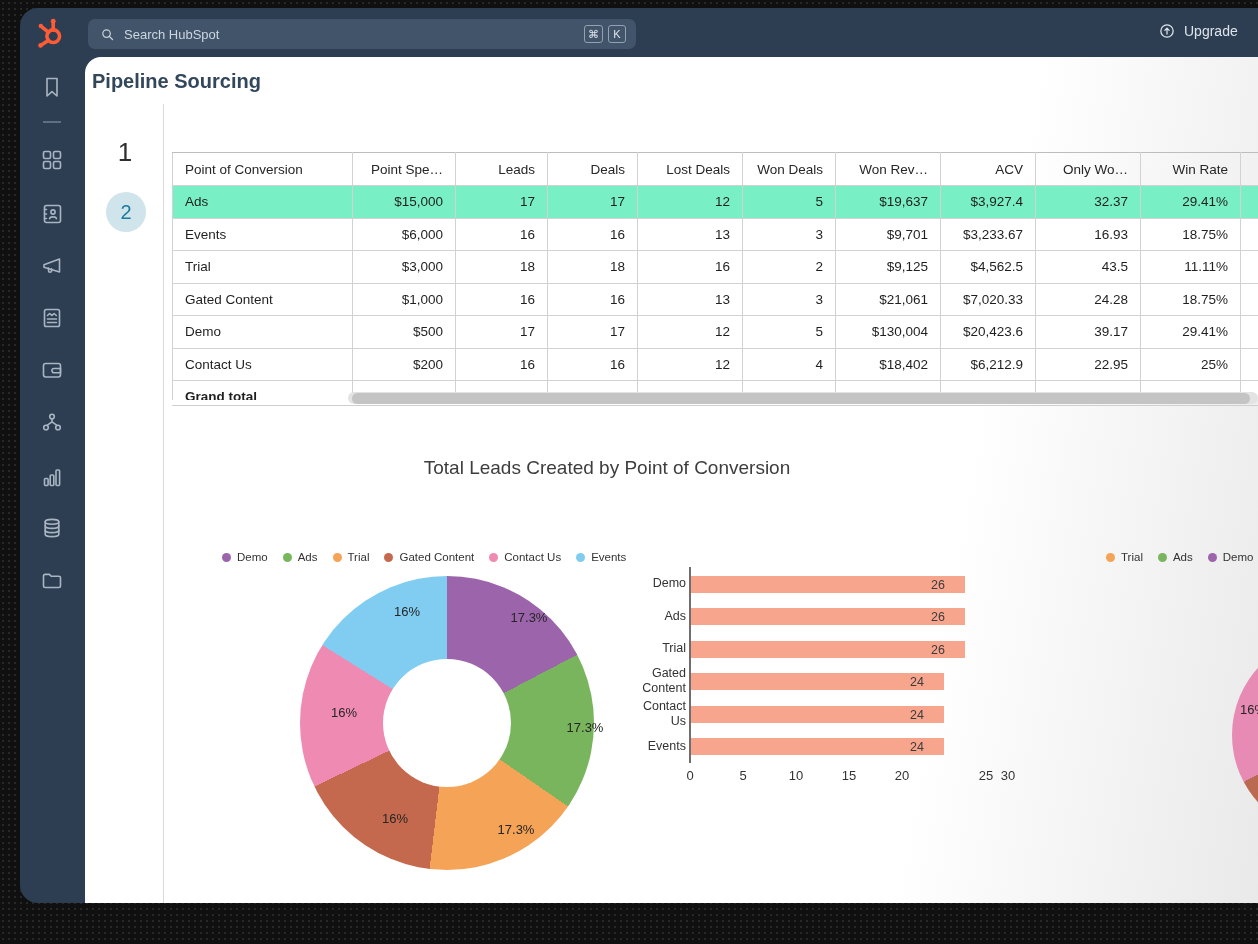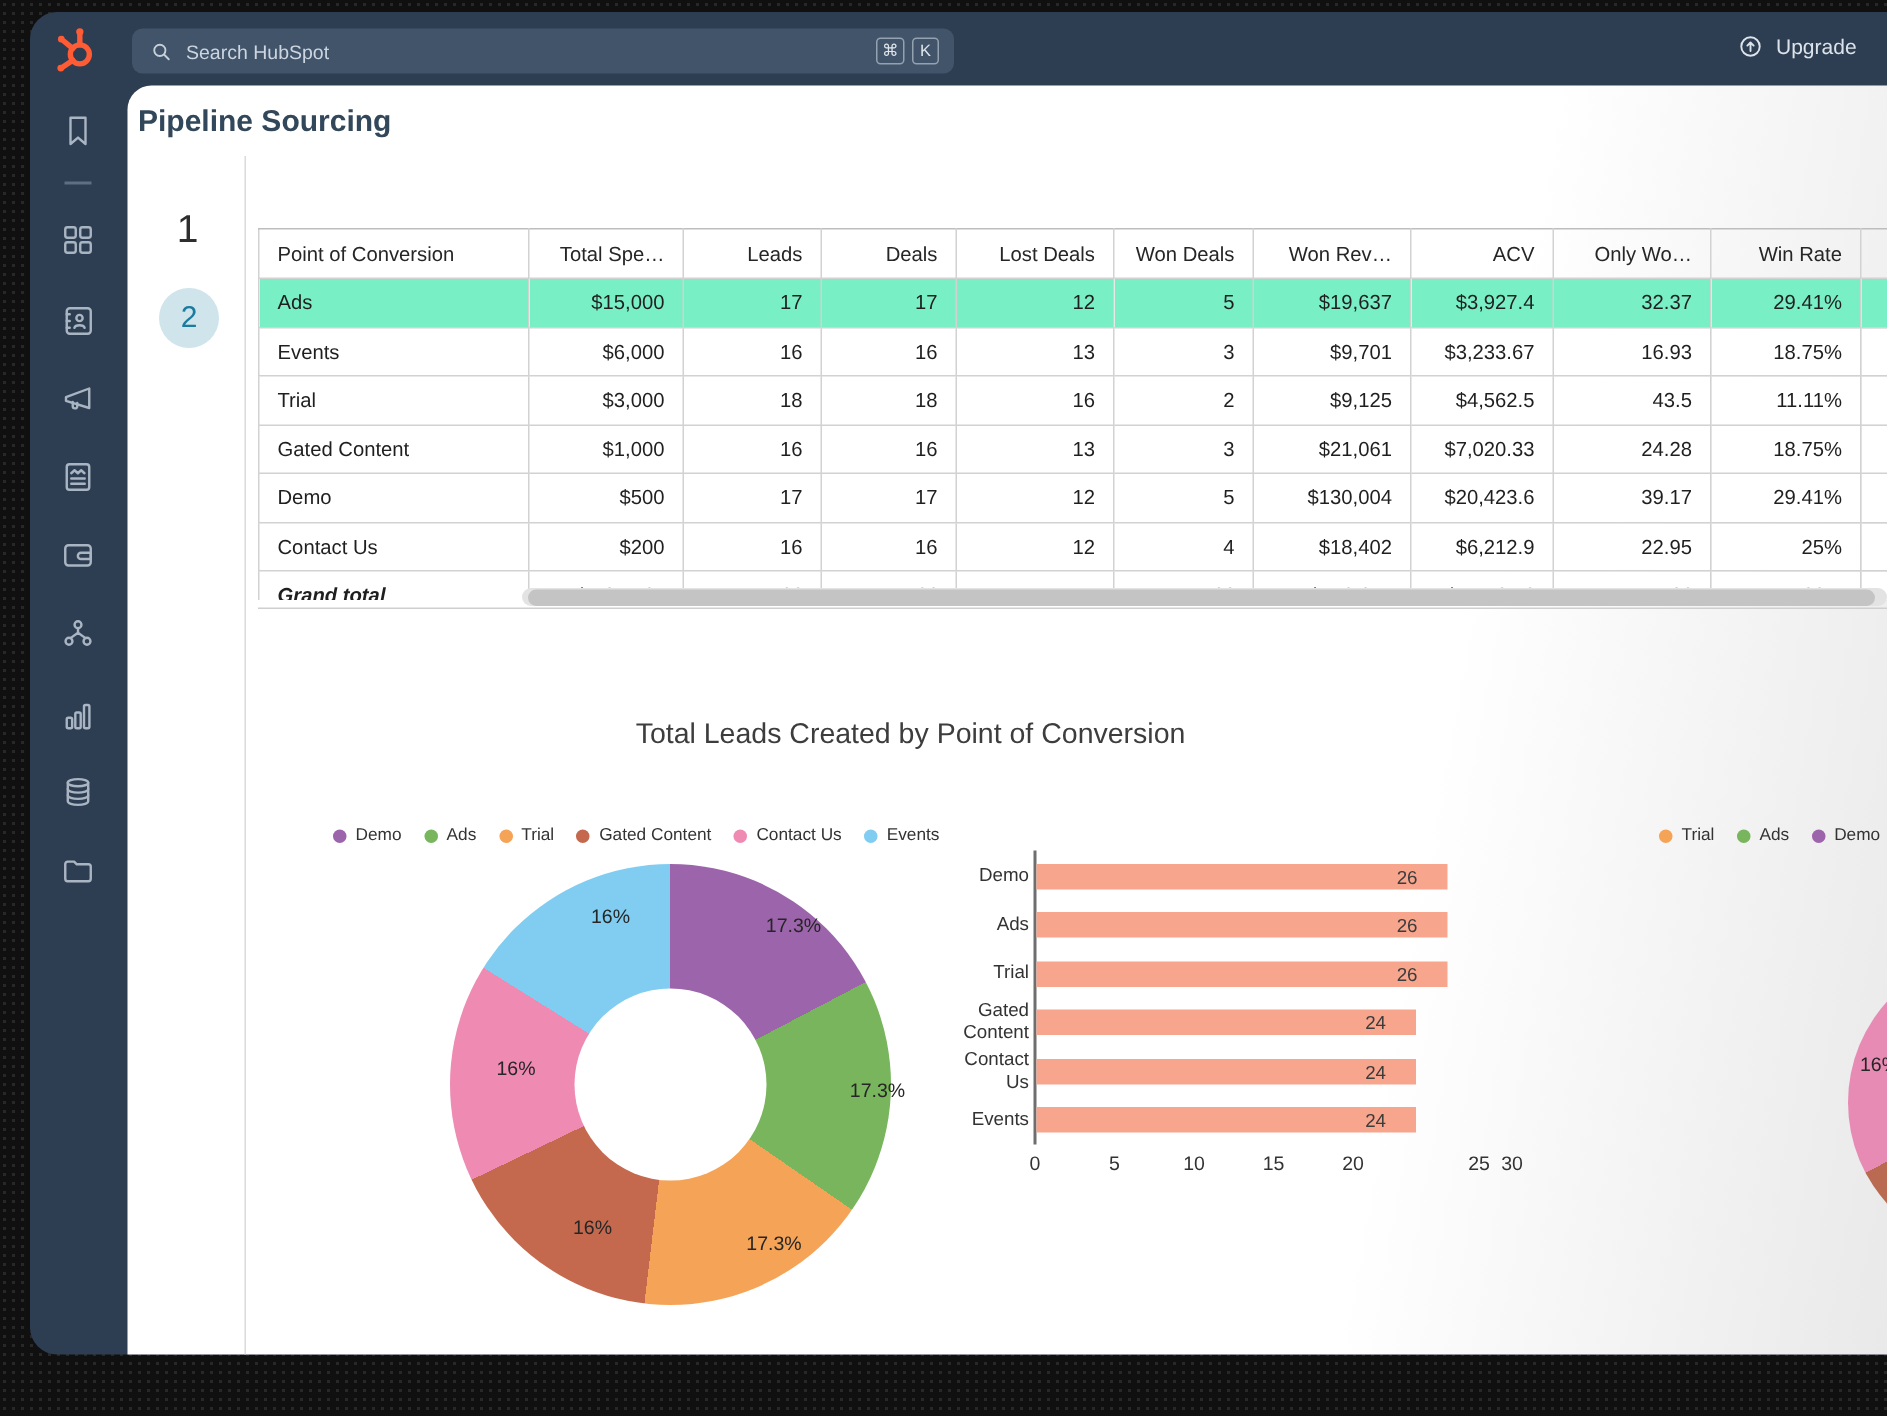--- a/index.html
+++ b/index.html
@@ -47,29 +47,29 @@
   .table-wrap { position:absolute; left:172px; top:152px; width:1086px; height:248px; overflow:hidden; }
   table.report { border-collapse:collapse; table-layout:fixed; width:1128px; font-size:13.5px; color:#1f1f1f; }
   table.report th, table.report td { border:1px solid #d2d2d2; padding:0 12px; white-space:nowrap;
                                      overflow:hidden; background:#ffffff; }
   table.report th { height:33px; font-weight:400; color:#262626; text-align:right;
                     background:transparent; border-top-color:#bdbdbd; }
   table.report th:first-child { text-align:left; }
   table.report td { height:32.5px; text-align:right; }
   table.report td:first-child { text-align:left; }
   tr.row-highlight td { background:#79efc6; }
-  tr.grand td { font-weight:400; border-top:1px solid #9a9a9a;font-style:italic; }
+  tr.grand td { font-weight:400; border-top:1px solid #9a9a9a; }
   tr.grand td:first-child { font-weight:700; }
   .hscroll-track { position:absolute; left:348px; top:392px; width:910px; height:12px;
                    background:#e3e3e3; border-radius:6px; }
   .hscroll-thumb { position:absolute; left:352px; top:393px; width:898px; height:11px;
                    background:#c4c4c4; border-radius:5.5px; cursor:grab; }
   .table-bottom-line { position:absolute; left:172px; top:405px; width:1086px; height:1px; background:#cfcfcf; }
   
-  .chart-title { position:absolute; left:307px; top:479px; width:600px; text-align:center;
+  .chart-title { position:absolute; left:307px; top:457px; width:600px; text-align:center;
                  font-size:19px; color:#3d3d3d; }
   .legend { position:absolute; display:flex; align-items:center; font-size:11.5px; color:#333; }
   .legend-left { left:222px; top:551px; }
   .legend-right { left:1106px; top:551px; }
   .legend .item { display:flex; align-items:center; margin-right:15px; }
   .legend .dot { width:9px; height:9px; border-radius:50%; margin-right:6px; }
   .donut { position:absolute; left:300px; top:576px; width:294px; height:294px; border-radius:50%;
            background:conic-gradient(#9c64ab 0deg 62.3deg, #78b55d 62.3deg 124.6deg,
                       #f5a356 124.6deg 186.8deg, #c5694e 186.8deg 244.4deg,
                       #ef8ab2 244.4deg 302deg, #80cdf1 302deg 360deg); }
@@ -219,21 +219,21 @@
           <col style="width:93px">
           <col style="width:105px">
           <col style="width:95px">
         <col style="width:105px">
           <col style="width:100px">
           <col style="width:60px">
       </colgroup>
       <tbody>
           <tr>
         <th>Point of Conversion</th>
-        <th>Total Spe…</th>
+        <th>Point Spe…</th>
         <th>Leads</th>
         <th>Deals</th>
         <th>Lost Deals</th>
         <th>Won Deals</th>
         <th>Won Rev…</th>
         <th>ACV</th>
         <th>Only Wo…</th>
         <th>Win Rate</th>
         <th>L…</th>
       </tr>

